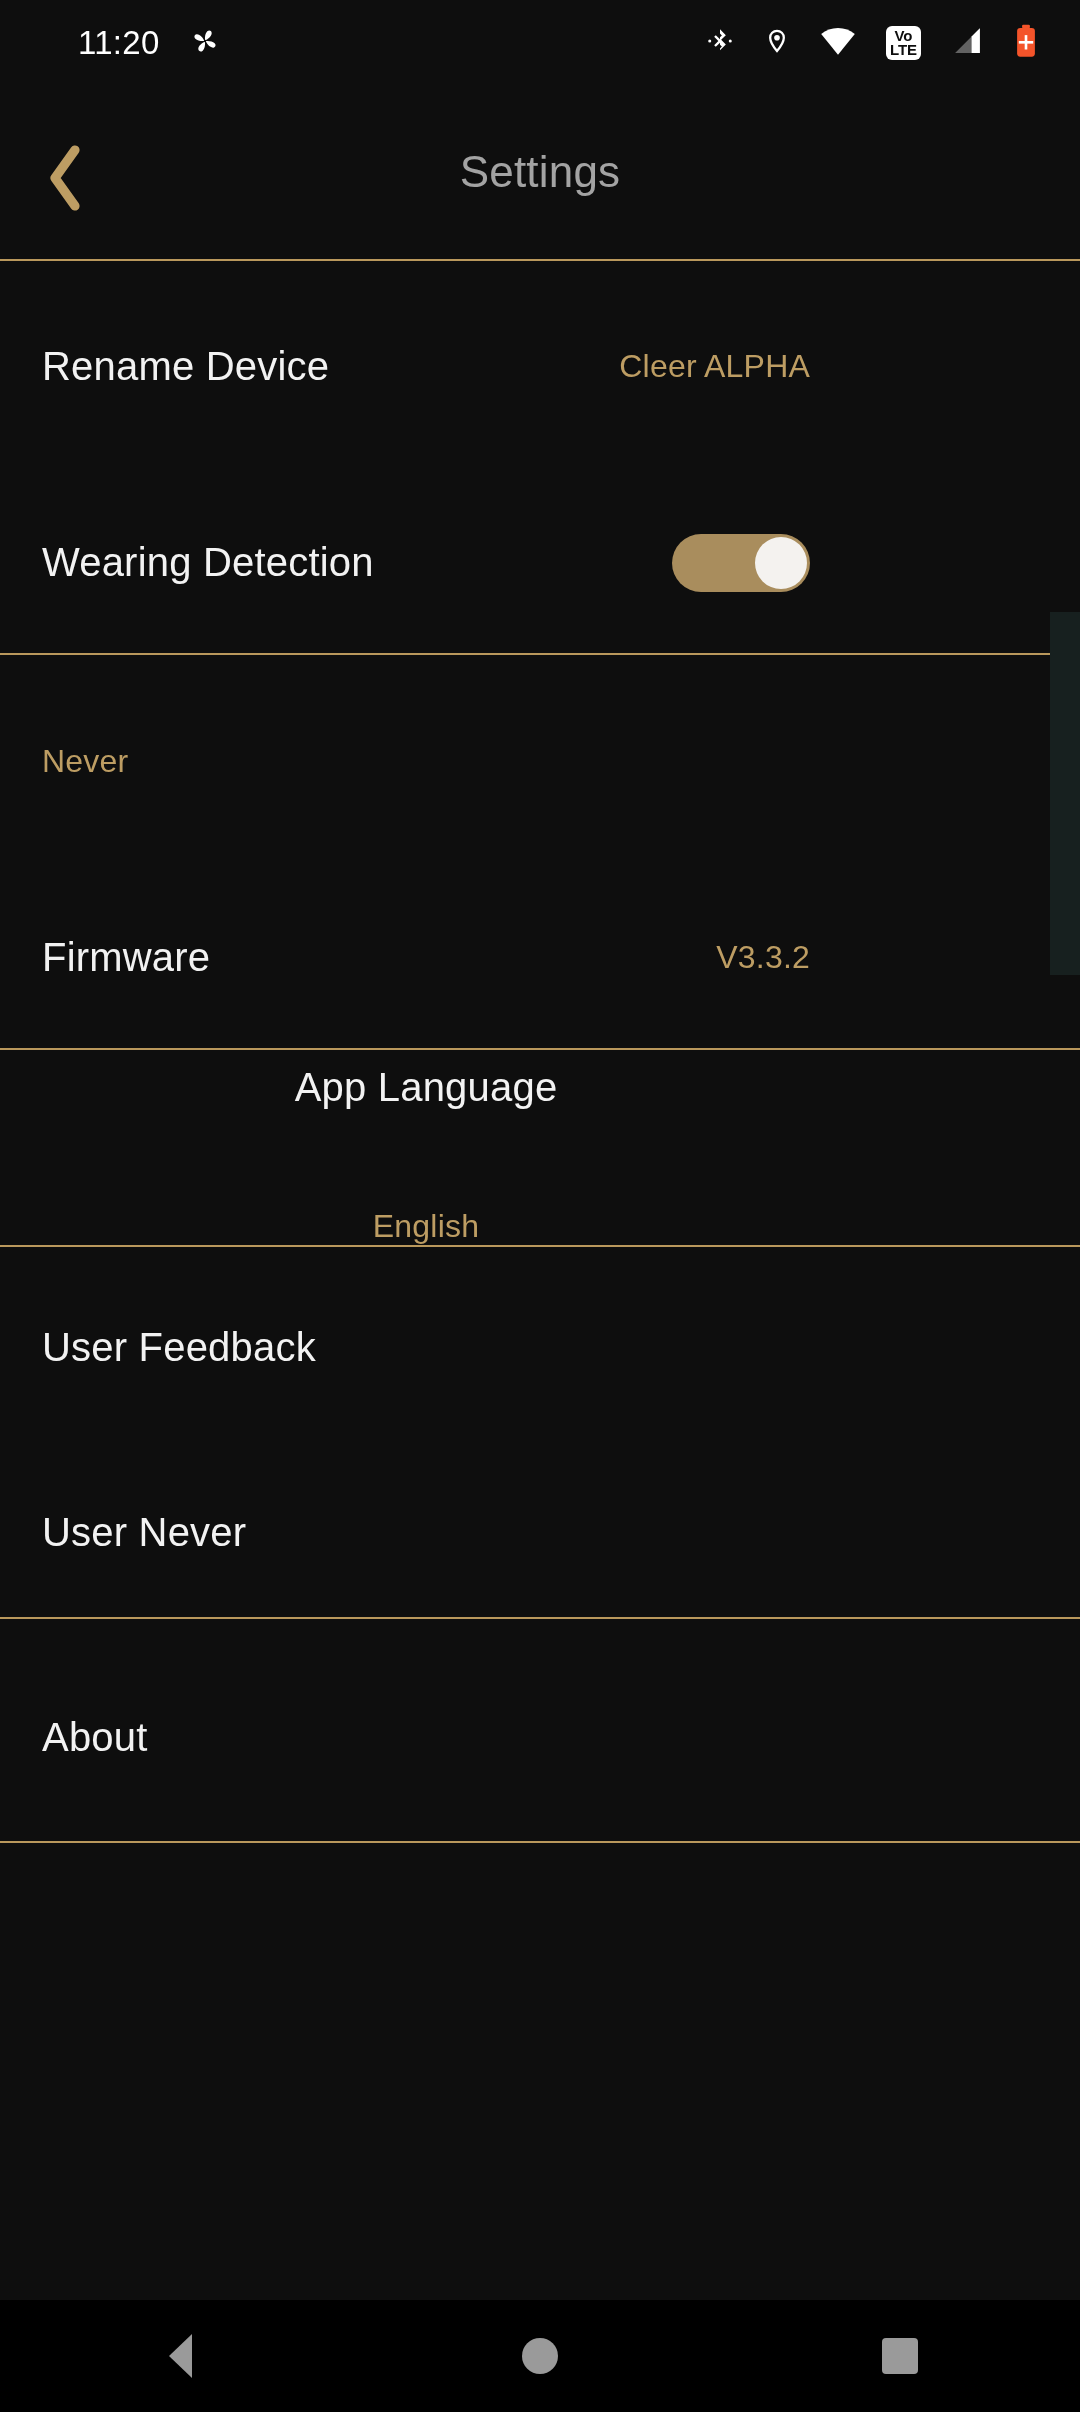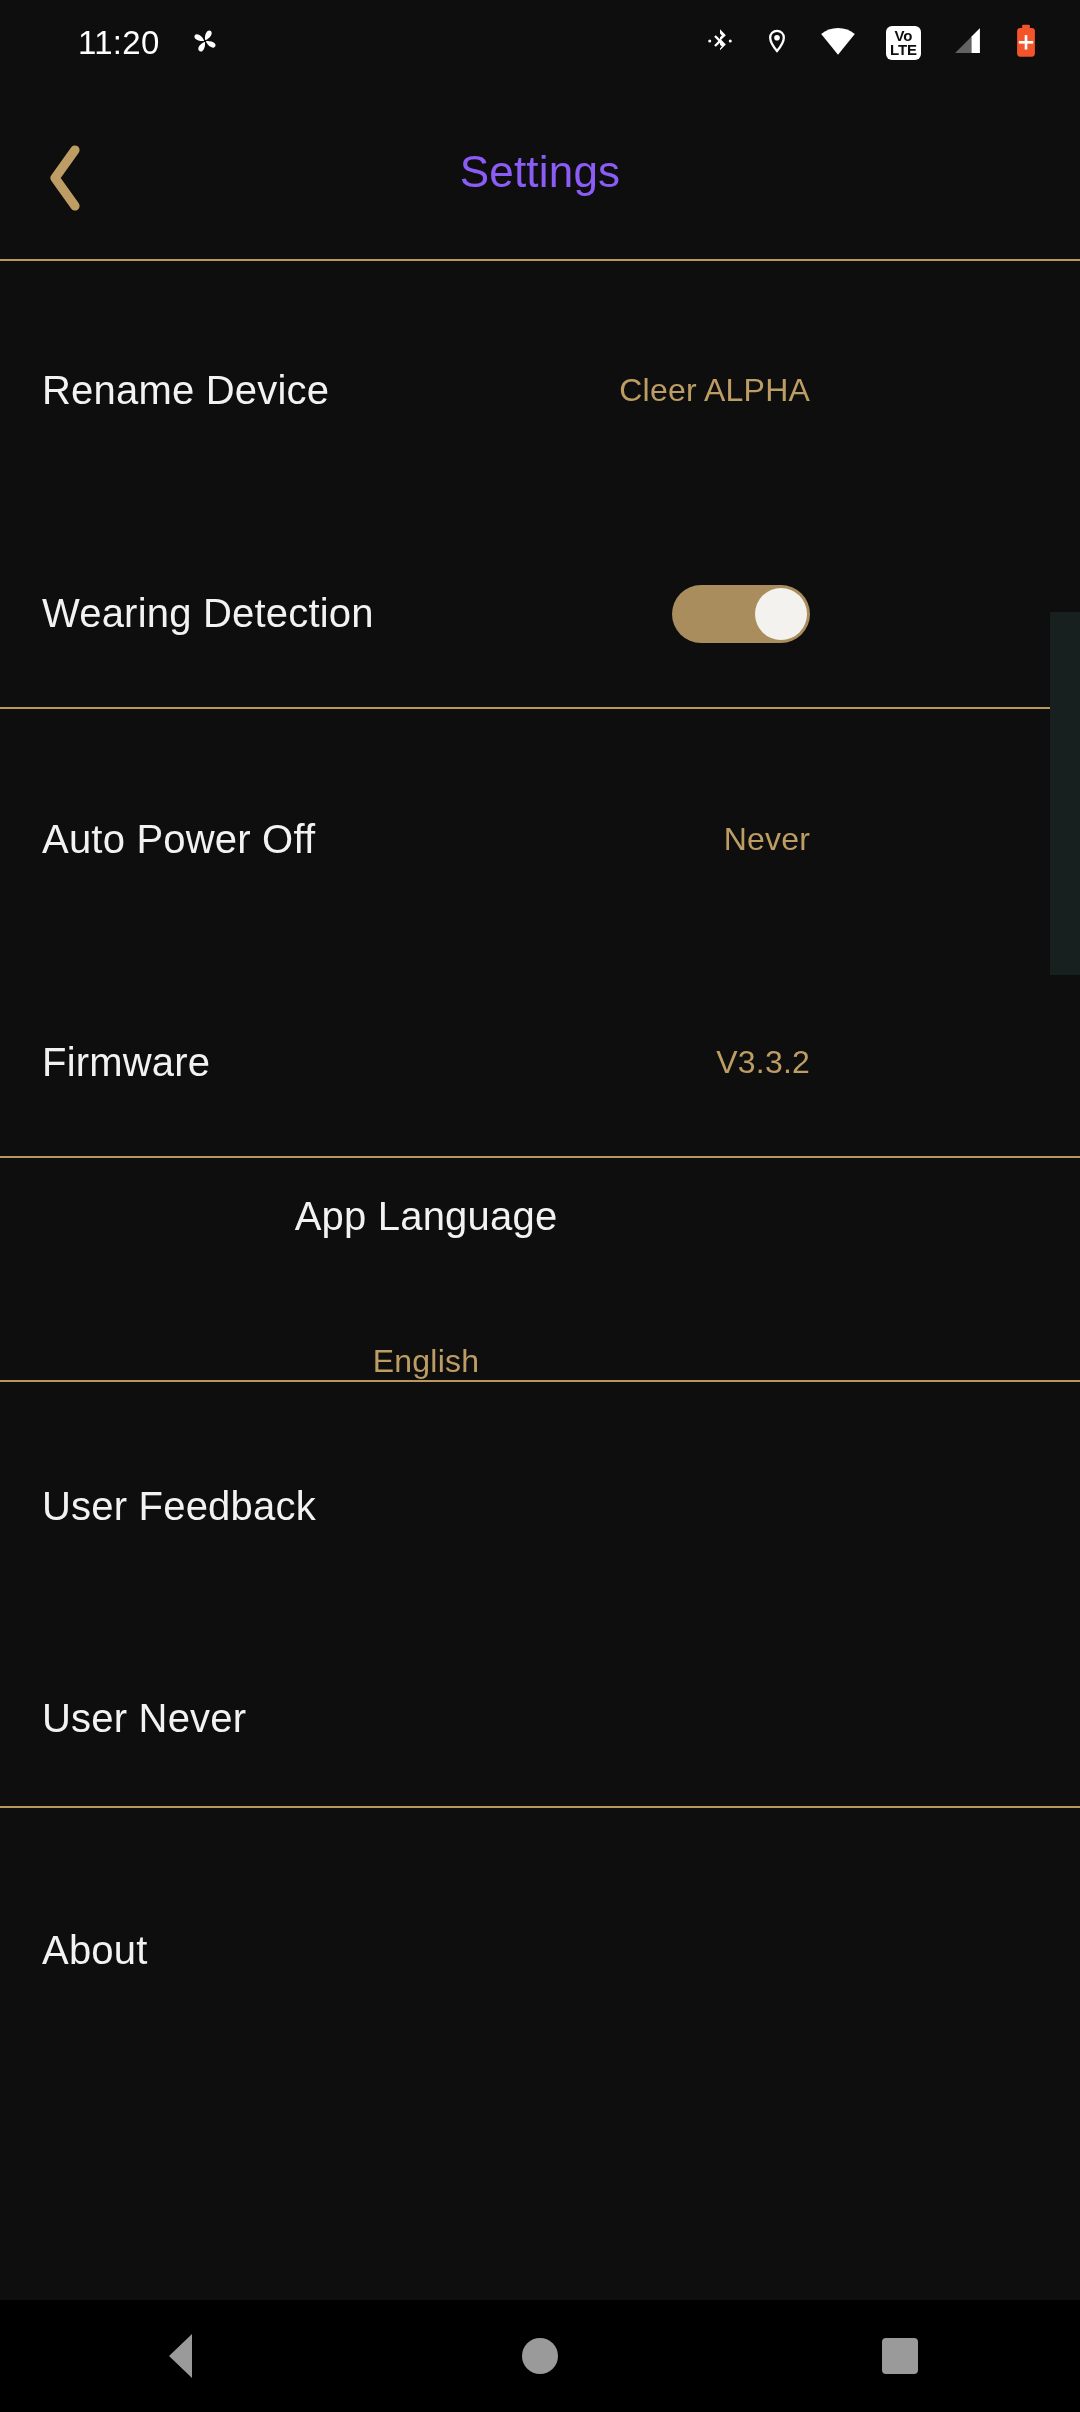--- a/index.html
+++ b/index.html
@@ -83,21 +83,21 @@
     align-items: center;
     justify-content: center;
   }
   .header-title {
     position: absolute;
     left: 0; top: 0;
     width: 1080px; height: 174px;
     display: flex;
     align-items: center;
     justify-content: center;
-    color: #8b5cf6;
+    color: #a3a3a3;
     font-size: 44px;
     letter-spacing: 0.2px;
   }
 
   
   .list {
     position: absolute;
     left: 0; top: 259px;
     width: 1080px;
     background: #0e0e0e;
@@ -109,22 +109,21 @@
   }
   .section { background: #0e0e0e; }
 
   .row {
     position: relative;
     width: 852px;
     display: flex;
     align-items: center;
     justify-content: space-between;
     box-sizing: border-box;
-    padding: 9px 42px 0 42px;
-    margin-top: 27px;
+    padding: 15px 42px 0 42px;
   }
   .row-h196 { height: 196px; }
   .row-h197 { height: 197px; }
   .row-h195 { height: 195px; flex-direction: column; }
   .row-h185 { height: 185px; }
   .row-h222 { height: 222px; }
 
   .row-label {
     color: #f2f2f2;
     font-size: 40px;
@@ -285,21 +284,20 @@
         <span class="toggle">
           <span class="knob"></span>
         </span>
       </div>
     </div>
 
     <div class="divider"></div>
 
     <div class="section">
       <div class="row row-h197">
-        <span class="row-label">Auto Power Off</span>
         <span class="row-value">Never</span>
       </div>
       <div class="row row-h196">
         <span class="row-label">Firmware</span>
         <span class="row-value">V3.3.2</span>
       </div>
     </div>
 
     <div class="divider"></div>
 

